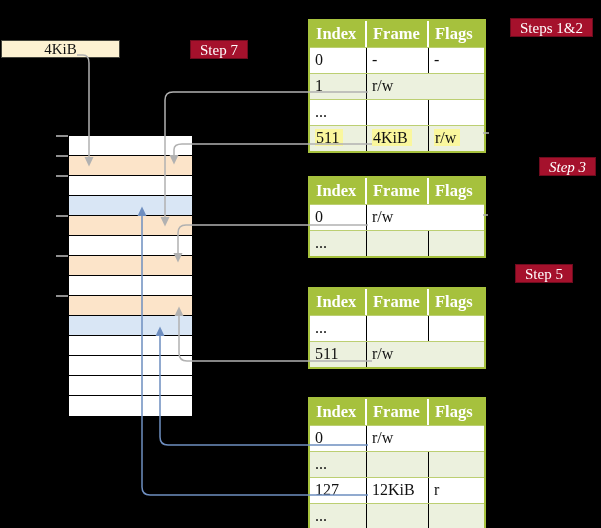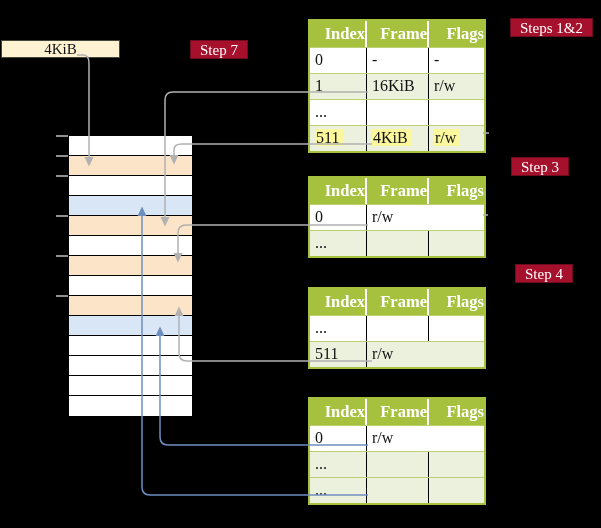--- a/index.html
+++ b/index.html
@@ -13,21 +13,21 @@
          border-radius:0;box-sizing:border-box;z-index:6;white-space:nowrap;}
   .memcol{position:absolute;left:67px;top:134px;width:123px;border:2px solid #000;
           background:#fff;z-index:1;}
   .mrow{height:20px;border-bottom:1px solid #000;box-sizing:border-box;}
   .mrow:last-child{border-bottom:none;height:20px;}
   .mrow.white{background:#ffffff;}
   .mrow.peach{background:var(--peach,#fce4c9);}
   .mrow.blue{background:var(--blue,#d9e6f5);}
   .tick{position:absolute;left:56px;width:12px;height:2px;background:#8f8f8f;z-index:1;}
   .tbl{position:absolute;border:2px solid var(--green,#a6c13d);background:#fff;z-index:2;}
-  .thead{display:flex;background:var(--green,#a6c13d);height:26px;text-align:right;}
+  .thead{display:flex;background:var(--green,#a6c13d);height:26px;}
   .th{color:#fff;font-weight:bold;font-size:16.5px;line-height:26px;padding-left:6px;
       box-sizing:border-box;border-right:2px solid #fff;}
   .th:last-child{border-right:none;}
   .trow{display:flex;height:25px;background:#fff;border-top:1px solid var(--divider,#bccf72);}
   .trow.shaded{background:var(--palegreen,#ecf1de);}
   .td{font-size:16px;line-height:24px;padding-left:5px;box-sizing:border-box;
       border-right:1px solid #000;color:#111;white-space:nowrap;}
   .td:last-child{border-right:none;}
   .hl{background:var(--hl,#faf79d);padding:0 4px 0 1px;}
   svg.wires{position:absolute;left:0;top:0;z-index:5;pointer-events:none;}
@@ -52,22 +52,22 @@
       <path d="M 368 495 L 150 495 Q 142 495 142 487 L 142 216" fill="none" stroke="#6e8ec0" stroke-width="1.5"></path>
       <polygon points="137.5,216 146.5,216 142,206.5" fill="#6e8ec0"></polygon>
       <path d="M 483 133 L 489 133" fill="none" stroke="#b1b1b1" stroke-width="1.5"></path>
       <path d="M 483 215 L 488 215" fill="none" stroke="#b1b1b1" stroke-width="1.5"></path>
     </svg>
 
   <div class="freebox">4KiB</div>
 
   <div class="badge" style="left:190px;top:40px;">Step 7</div>
   <div class="badge" style="left:510px;top:18px;">Steps 1&amp;2</div>
-  <div class="badge" style="left:511px;top:157px;">Step 3</div>
-  <div class="badge" style="left:515px;top:264px;">Step 4</div>
+  <div class="badge" style="left:539px;top:157px;font-style:italic;">Step 3</div>
+  <div class="badge" style="left:515px;top:264px;">Step 5</div>
 
   <div class="memcol" id="memcol">
       <div class="mrow white"></div>
       <div class="mrow peach"></div>
       <div class="mrow white"></div>
       <div class="mrow blue"></div>
       <div class="mrow peach"></div>
       <div class="mrow white"></div>
       <div class="mrow peach"></div>
       <div class="mrow white"></div>
@@ -90,21 +90,20 @@
         <div class="th" style="width: 62px;">Frame</div>
         <div class="th" style="width: 55px;">Flags</div>
       </div>
       <div class="trow">
         <div class="td" style="width: 57px;">0</div>
         <div class="td" style="width: 62px;">-</div>
         <div class="td" style="width: 55px;">-</div>
       </div>
       <div class="trow shaded">
         <div class="td" style="width: 57px;">1</div>
-        <div class="td" style="width: 62px;">16KiB</div>
         <div class="td" style="width: 55px;">r/w</div>
       </div>
       <div class="trow">
         <div class="td" style="width: 57px;">...</div>
         <div class="td" style="width: 62px;"></div>
         <div class="td" style="width: 55px;"></div>
       </div>
       <div class="trow shaded">
         <div class="td" style="width: 57px;"><span class="hl">511</span></div>
         <div class="td" style="width: 62px;"><span class="hl">4KiB</span></div>
@@ -151,19 +150,24 @@
       </div>
       <div class="trow">
         <div class="td" style="width: 57px;">0</div>
         <div class="td" style="width: 55px;">r/w</div>
       </div>
       <div class="trow shaded">
         <div class="td" style="width: 57px;">...</div>
         <div class="td" style="width: 62px;"></div>
         <div class="td" style="width: 55px;"></div>
       </div>
+      <div class="trow">
+        <div class="td" style="width: 57px;">127</div>
+        <div class="td" style="width: 62px;">12KiB</div>
+        <div class="td" style="width: 55px;">r</div>
+      </div>
       <div class="trow shaded">
         <div class="td" style="width: 57px;">...</div>
         <div class="td" style="width: 62px;"></div>
         <div class="td" style="width: 55px;"></div>
       </div>
     </div>
   </div>
 
 </body></html>

